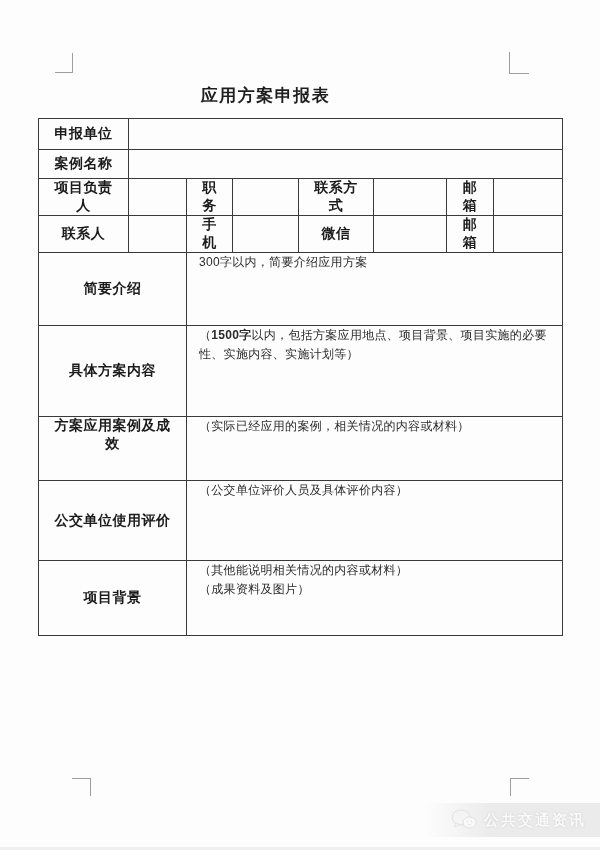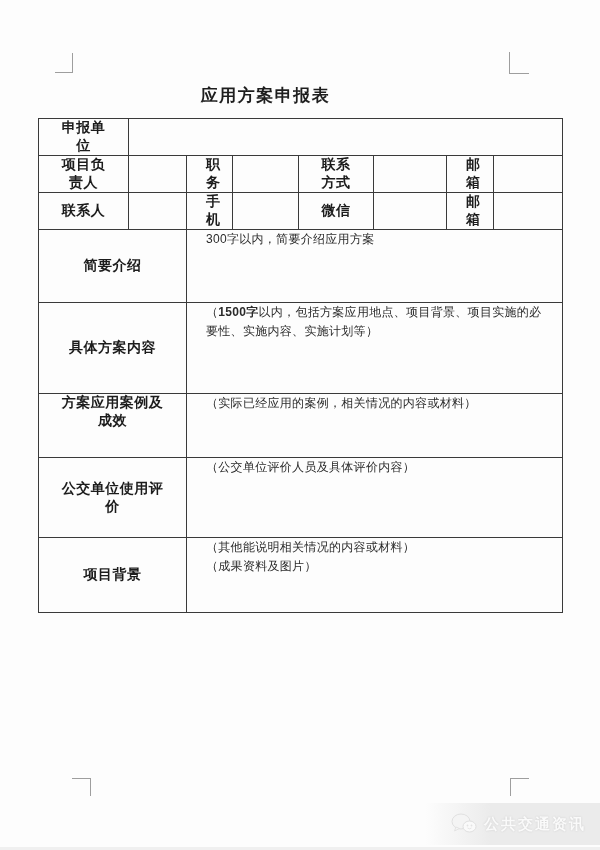--- a/index.html
+++ b/index.html
@@ -18,33 +18,33 @@
   .doc-title {
     position:absolute; left:0; top:84px; width:531px;
     text-align:center; font-size:17px; font-weight:bold; letter-spacing:1.5px;
     color:#1e1e1e;
   }
 
   table.form {
     position:absolute; left:38px; top:118px; width:524px;
     border-collapse:collapse; table-layout:fixed;
   }
-  table.form td { border:1px solid #3a3a3a; padding:0 19px; overflow:hidden; }
+  table.form td { border:1px solid #3a3a3a; padding:0 12px; overflow:hidden; }
   td.lbl {
     font-weight:bold; font-size:14px; text-align:center;
     vertical-align:middle; color:#1c1c1c; letter-spacing:0.5px;
   }
   td.lbl-top { vertical-align:top; padding-top:8px; }
   td.fill { vertical-align:top; }
   td.hint-cell { vertical-align:top; padding:3px 7px 3px 7px; }
   .hint { font-size:12px; line-height:1.55; color:#2b2b2b; letter-spacing:0.3px; }
   .hint b { font-weight:bold;text-align:center; }
 
   .watermark {
-    position:absolute; top:803px; right:0; height:42px;
+    position:absolute; top:803px; right:0; height:34px;
     display:flex; align-items:center; gap:7px;
     padding:0 14px 0 26px;
     background:linear-gradient(90deg, rgba(235,235,235,0) 0%, #ebebeb 38%);
   }
   .watermark .wm-text {
     font-size:15px; font-weight:bold; letter-spacing:2px;
     color:#fafafa; text-shadow:0 0 2px #c9c9c9;
   }
   .bottom-strip { position:absolute; left:0; top:847px; width:600px; height:3px; background:#f0f0f0; }
 </style>
@@ -69,20 +69,24 @@
       <col style="width:47px">
       <col style="width:69px">
   </colgroup>
 
   <tbody>
       <tr style="height:31px">
     <td class="lbl">申报单位</td>
     <td class="fill" colspan="7"></td>
   </tr>
 
+  <tr style="height:29px">
+    <td class="lbl">案例名称</td>
+    <td class="fill" colspan="7"></td>
+  </tr>
 
   <tr style="height:25px">
     <td class="lbl">项目负责人</td>
     <td class="fill"></td>
     <td class="lbl">职务</td>
     <td class="fill"></td>
     <td class="lbl">联系方式</td>
     <td class="fill"></td>
     <td class="lbl">邮箱</td>
     <td class="fill"></td>

